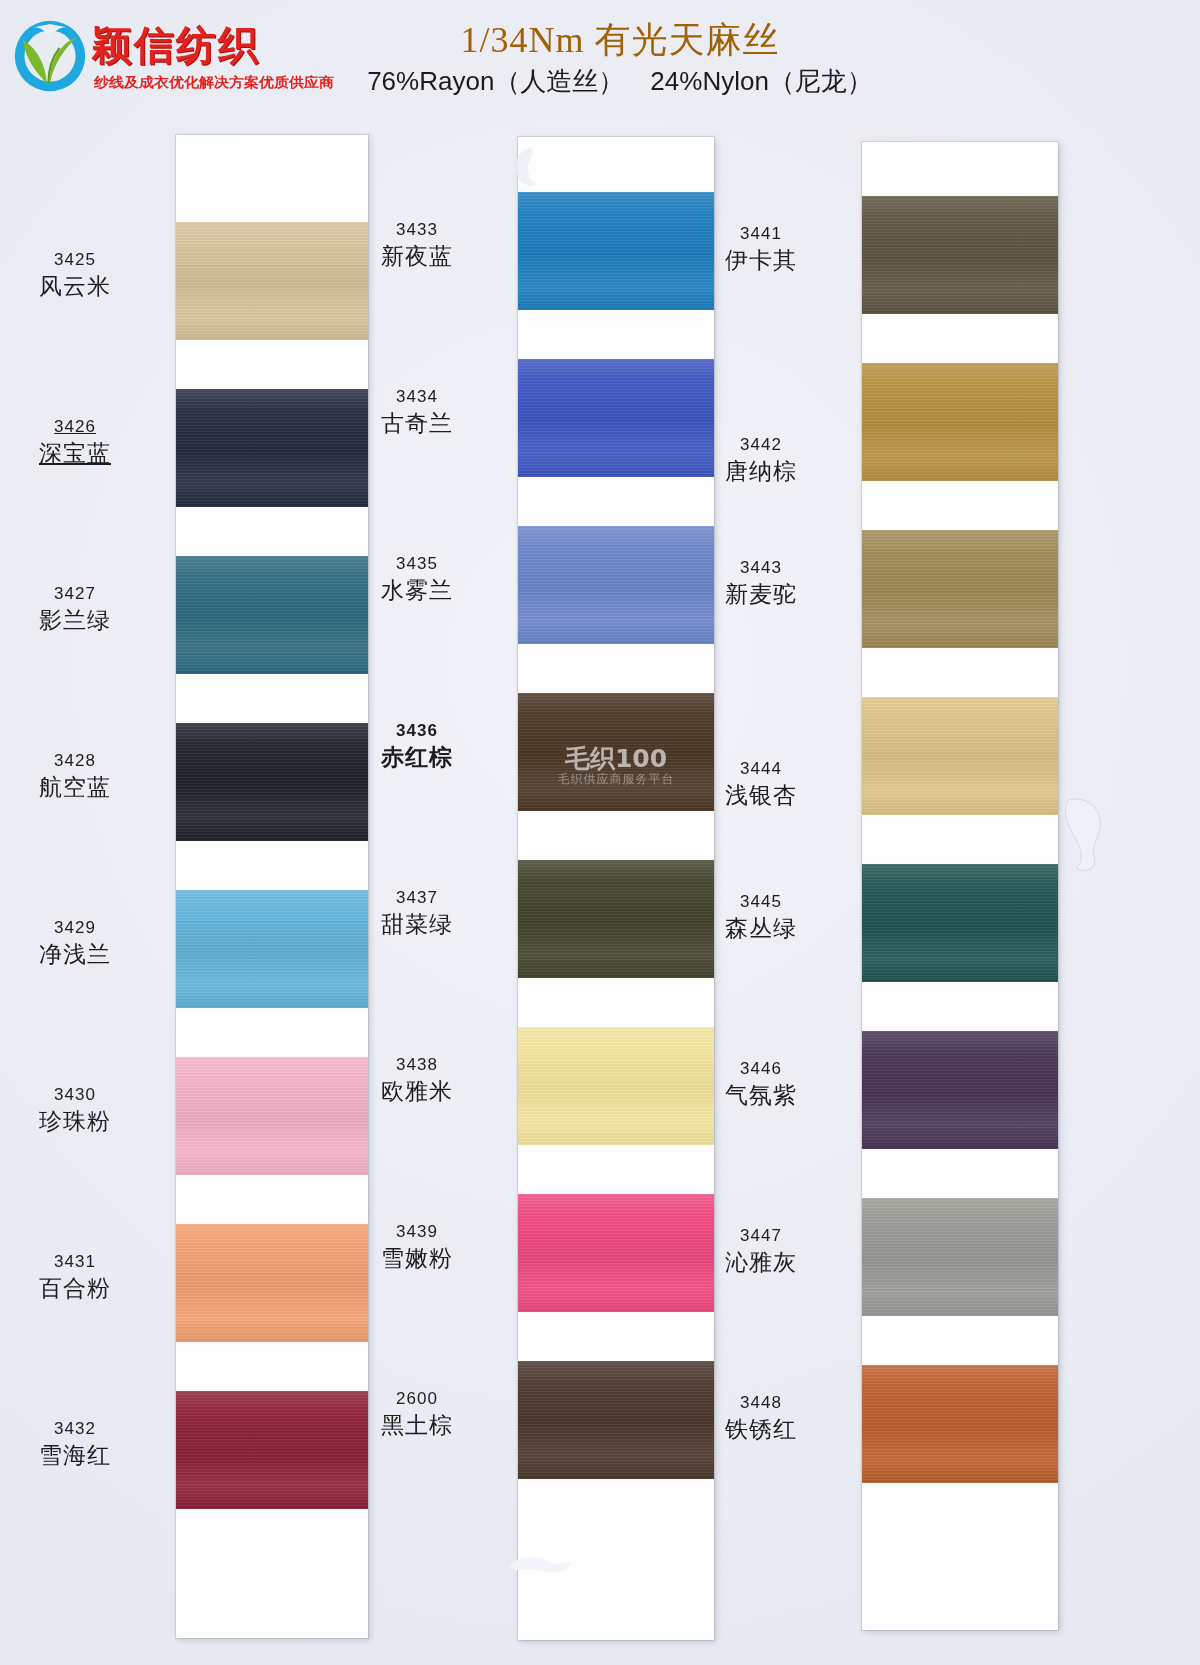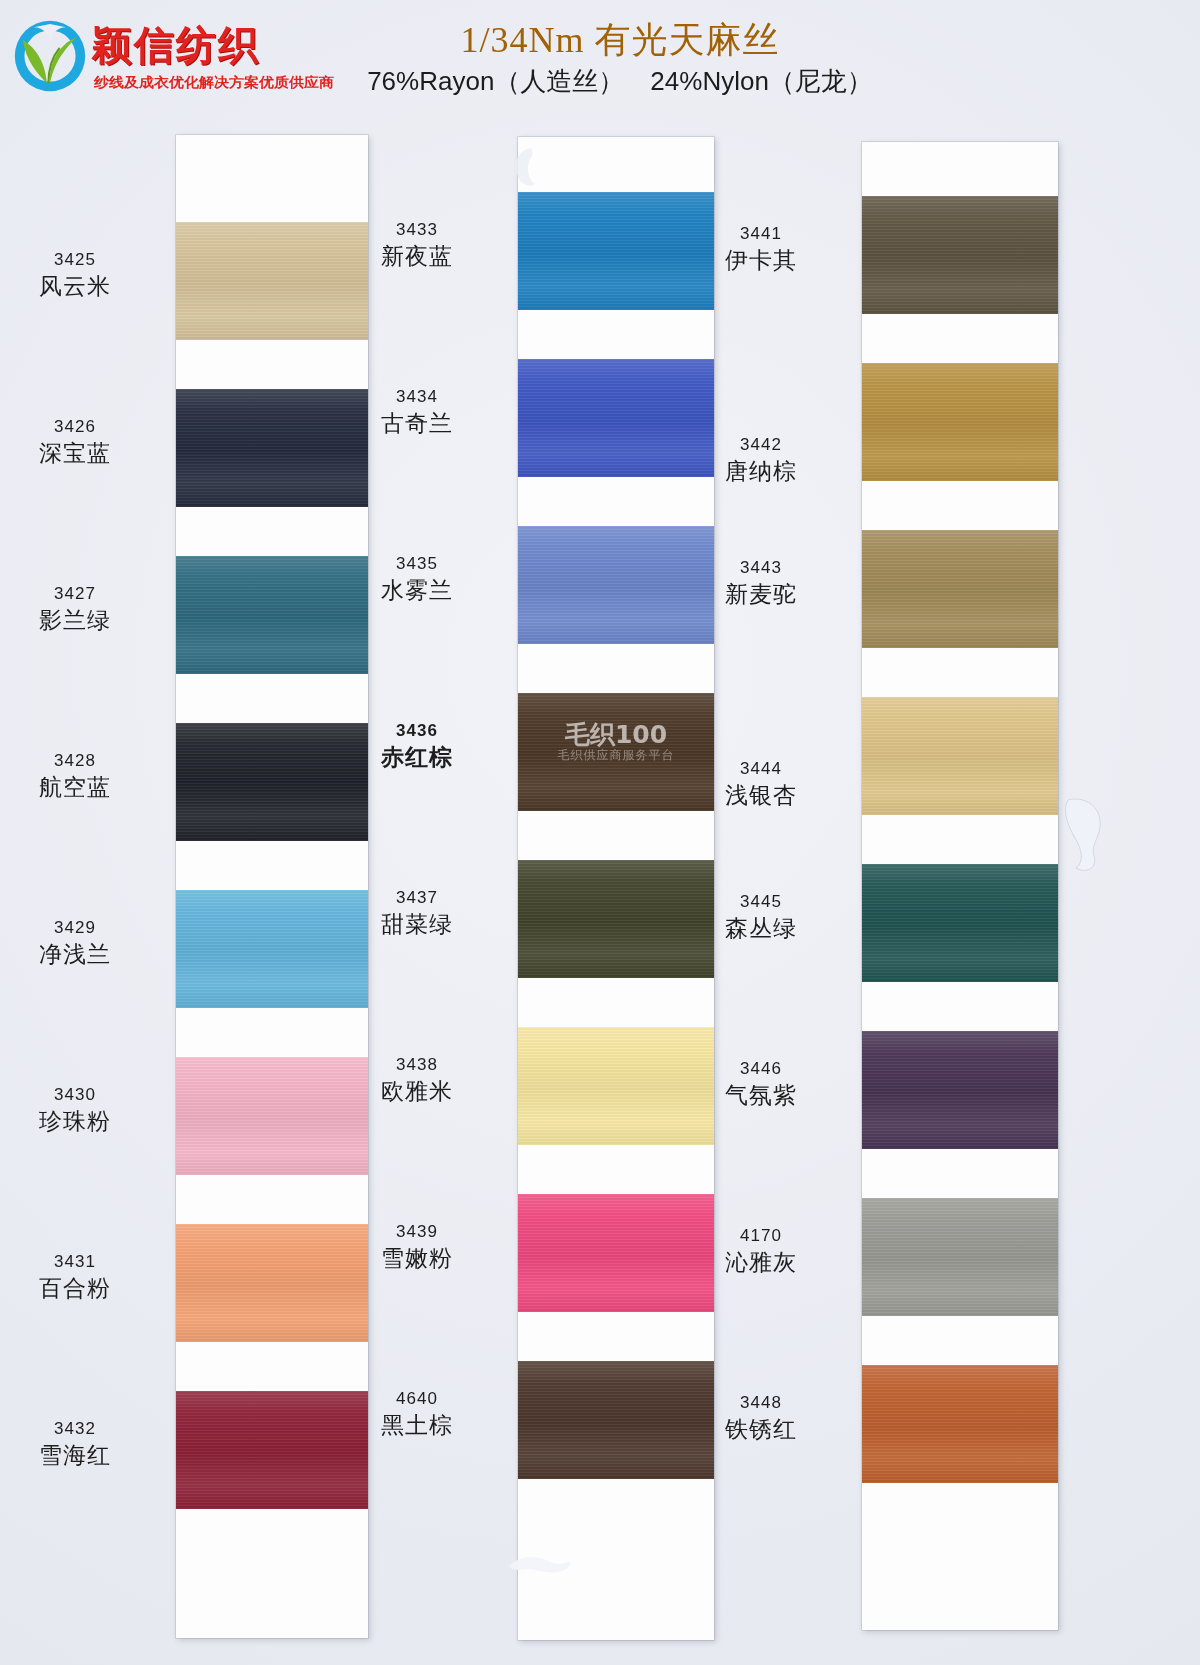--- a/index.html
+++ b/index.html
@@ -179,20 +179,21 @@
     opacity: 0.72;
   }
   .wm-main {
     font-family: "DejaVu Sans", sans-serif;
     font-size: 25px;
     font-weight: bold;
     color: rgba(255,255,255,0.86);
     letter-spacing: 0px;
     line-height: 28px;
     white-space: nowrap;
+    margin-top: 24px;
   }
   .wm-sub {
     font-family: Liberation Sans, sans-serif;
     font-size: 12px;
     color: rgba(255,255,255,0.55);
     letter-spacing: 1px;
     line-height: 13px;
     white-space: nowrap;
   }
 
@@ -230,21 +231,21 @@
       <span>76%Rayon</span><span class="paren">（人造丝）</span><span class="gap"></span><span>24%Nylon</span><span class="paren">（尼龙）</span>
     </div>
   </div>
 </div>
 
 <div id="cards-root">
     <div class="label" style="left: 0px; top: 249px; width: 150px;">
       <span class="code">3425</span>
       <span class="cname">风云米</span>
     </div>
-    <div class="label" style="left: 0px; top: 416px; width: 150px;">
+    <div class="label" style="left: 0px; top: 416px; width: 150px; text-decoration: underline;">
       <span class="code">3426</span>
       <span class="cname">深宝蓝</span>
     </div>
     <div class="label" style="left: 0px; top: 583px; width: 150px;">
       <span class="code">3427</span>
       <span class="cname">影兰绿</span>
     </div>
     <div class="label" style="left: 0px; top: 750px; width: 150px;">
       <span class="code">3428</span>
       <span class="cname">航空蓝</span>
@@ -299,21 +300,21 @@
     </div>
     <div class="label" style="left: 342px; top: 1054px; width: 150px;">
       <span class="code">3438</span>
       <span class="cname">欧雅米</span>
     </div>
     <div class="label" style="left: 342px; top: 1221px; width: 150px;">
       <span class="code">3439</span>
       <span class="cname">雪嫩粉</span>
     </div>
     <div class="label" style="left: 342px; top: 1388px; width: 150px;">
-      <span class="code">4640</span>
+      <span class="code">2600</span>
       <span class="cname">黑土棕</span>
     </div>
     <div class="card" style="left: 518px; top: 137px; width: 196px; height: 1503px;">
       <div class="card-inner">
         <div class="swatch" title="3433 新夜蓝" style="top: 55px; height: 118px; background: rgb(26, 127, 193);"></div>
         <div class="swatch" title="3434 古奇兰" style="top: 222px; height: 118px; background: rgb(59, 85, 196);"></div>
         <div class="swatch" title="3435 水雾兰" style="top: 389px; height: 118px; background: rgb(107, 134, 205);"></div>
         <div class="swatch" title="3436 赤红棕" style="top: 556px; height: 118px; background: rgb(74, 53, 36);"></div>
         <div class="swatch" title="3437 甜菜绿" style="top: 723px; height: 118px; background: rgb(64, 66, 42);"></div>
         <div class="swatch" title="3438 欧雅米" style="top: 890px; height: 118px; background: rgb(247, 231, 158);"></div>
@@ -339,21 +340,21 @@
     </div>
     <div class="label" style="left: 686px; top: 891px; width: 150px;">
       <span class="code">3445</span>
       <span class="cname">森丛绿</span>
     </div>
     <div class="label" style="left: 686px; top: 1058px; width: 150px;">
       <span class="code">3446</span>
       <span class="cname">气氛紫</span>
     </div>
     <div class="label" style="left: 686px; top: 1225px; width: 150px;">
-      <span class="code">4170</span>
+      <span class="code">3447</span>
       <span class="cname">沁雅灰</span>
     </div>
     <div class="label" style="left: 686px; top: 1392px; width: 150px;">
       <span class="code">3448</span>
       <span class="cname">铁锈红</span>
     </div>
     <div class="card" style="left: 862px; top: 142px; width: 196px; height: 1488px;">
       <div class="card-inner">
         <div class="swatch" title="3441 伊卡其" style="top: 54px; height: 118px; background: rgb(93, 83, 64);"></div>
         <div class="swatch" title="3442 唐纳棕" style="top: 221px; height: 118px; background: rgb(184, 145, 63);"></div>

